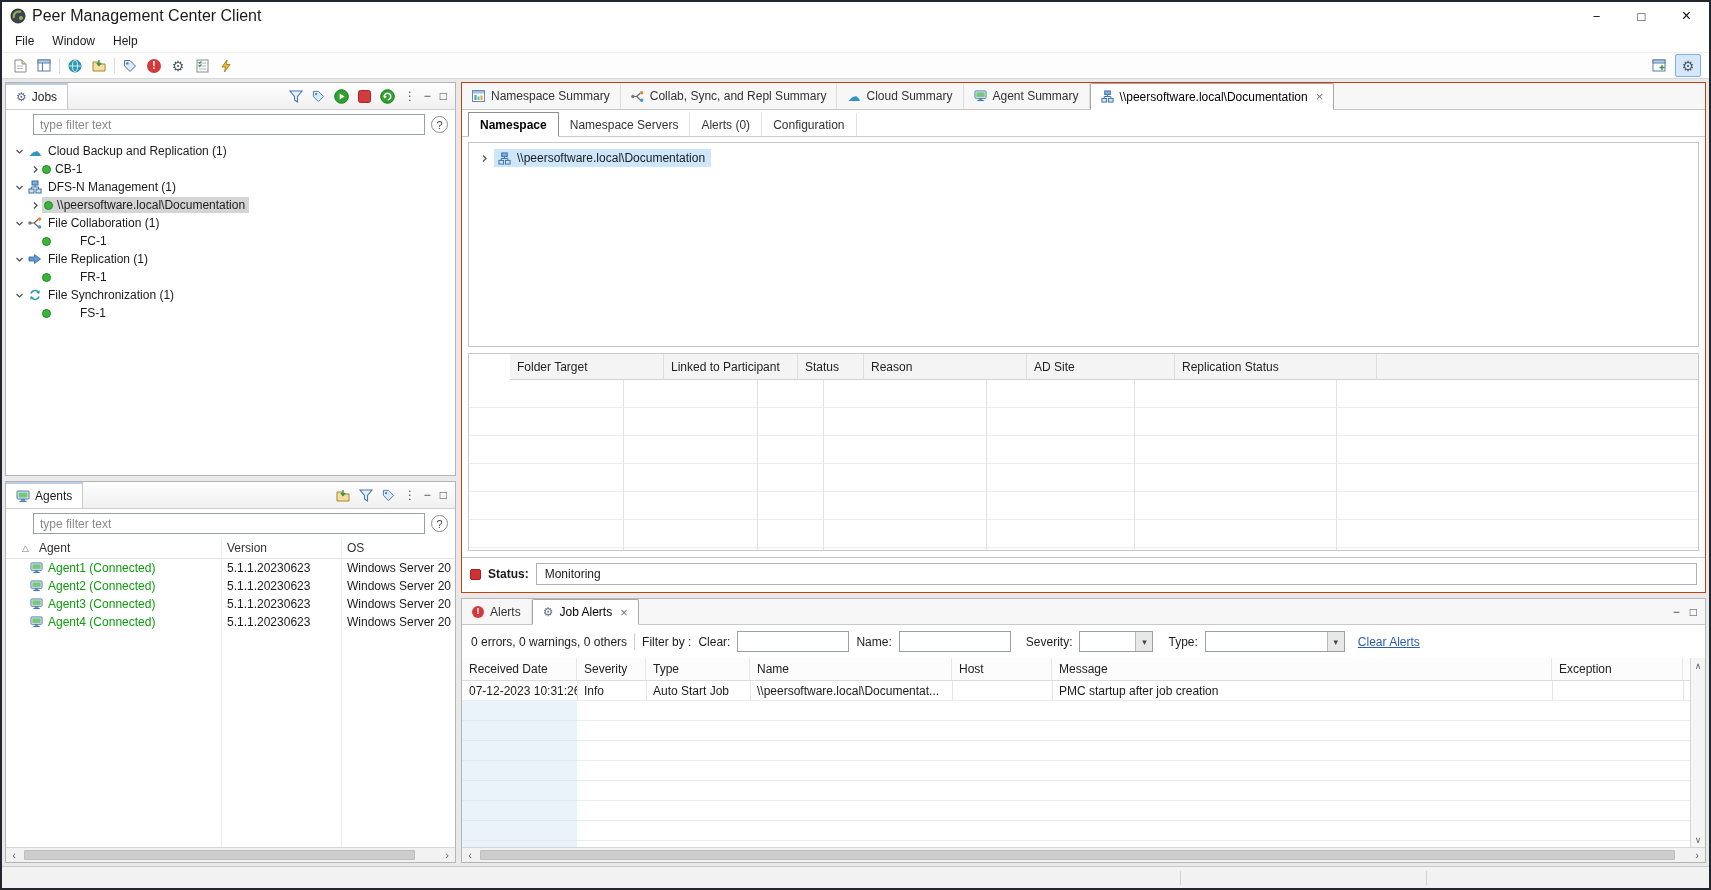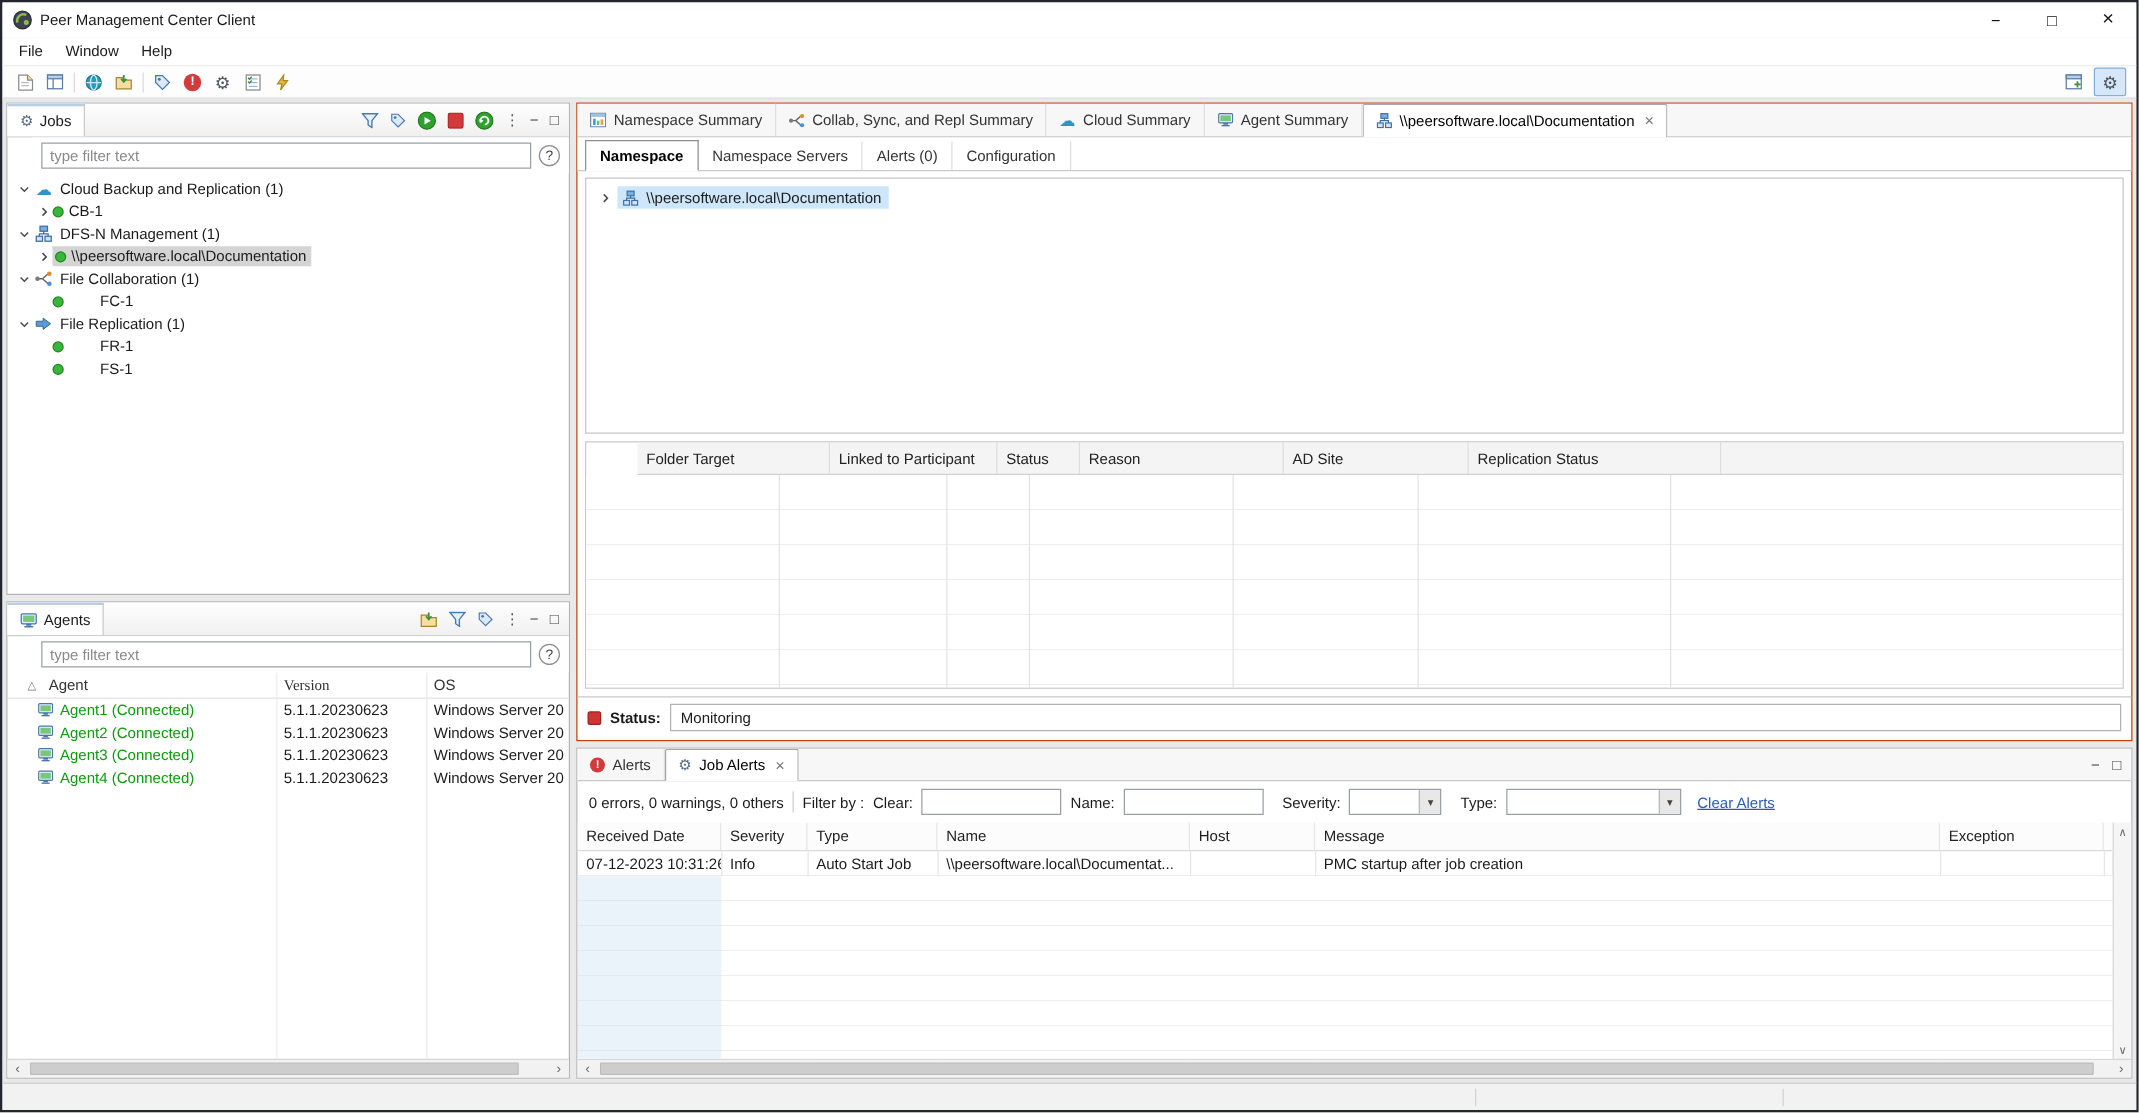--- a/index.html
+++ b/index.html
@@ -3,21 +3,21 @@
 <meta charset="utf-8">
 <style>
   * { box-sizing: border-box; margin: 0; padding: 0; }
   html,body { width:1711px; height:890px; overflow:hidden; }
   body { font-family:"Liberation Sans", sans-serif; font-size:12px; color:#1b1b1b; background:#fff; }
   .window { width:1711px; height:890px; border:2px solid #23262d; background:#ececec; display:flex; flex-direction:column; }
 
   
   .titlebar { height:28px; background:#fff; display:flex; align-items:center; padding-left:8px; flex:none; }
   .app-icon { width:16px; height:16px; margin-right:6px; flex:none; }
-  .title-text { font-size:12px; }
+  .title-text { font-size:16px; }
   .win-controls { margin-left:auto; display:flex; height:100%; }
   .win-btn { width:45px; display:flex; align-items:center; justify-content:center; font-size:13px; color:#111; }
   .win-btn.close { font-size:16px; }
 
   .menubar { height:22px; background:#fff; display:flex; align-items:center; padding-left:4px; flex:none; }
   .menu-item { padding:2px 9px; }
 
   .toolbar { height:27px; background:#fdfdfd; border-top:1px solid #eee; border-bottom:1px solid #d8d8d8; display:flex; align-items:center; padding:0 6px; flex:none; }
   .tb-ic { width:24px; height:22px; display:flex; align-items:center; justify-content:center; }
   .tb-sep { width:1px; height:16px; background:#dcdcdc; margin:0 3px; }
@@ -59,21 +59,21 @@
   .t-label { padding:1px 4px; }
   .sel-wrap { display:flex; align-items:center; }
   .sel-gray { background:#d4d4d4; }
   .sel-blue { background:#cde6f9; }
 
   
   .agents-table { flex:1; position:relative; overflow:hidden; }
   .ag-vline { position:absolute; top:0; bottom:0; width:1px; background:#ececec; }
   .ag-head { height:21px; display:flex; align-items:center; border-bottom:1px solid #e3e3e3; color:#333; }
   .ag-head .c1 { width:215px; padding-left:16px; display:flex; align-items:center; gap:10px; }
-  .ag-head .c2 { width:120px; padding-left:6px;font-family:Liberation Serif, serif; }
+  .ag-head .c2 { width:120px; padding-left:6px; }
   .ag-head .c3 { flex:1; padding-left:6px; }
   .sort-tri { font-size:9px; color:#777; }
   .ag-row { height:18px; display:flex; align-items:center; }
   .ag-row .c1 { width:215px; padding-left:24px; display:flex; align-items:center; gap:5px; overflow:hidden; }
   .ag-row .c2 { width:120px; padding-left:6px; }
   .ag-row .c3 { flex:1; padding-left:6px; overflow:hidden; white-space:nowrap; }
   .green-text { color:#0c9c0c; }
 
   
   .hscroll { height:15px; border-top:1px solid #d6d6d6; background:#f2f2f2; display:flex; align-items:stretch; flex:none; }
@@ -370,20 +370,36 @@
             <span class="cat-ic">
               <svg width="14" height="14" viewBox="0 0 14 14">
                   <path d="M1 5 H6.5 V2.5 L12.5 7 L6.5 11.5 V9 H1 Z" fill="#5b9bd5" stroke="#36648b" stroke-width="0.8"></path>
                 </svg>
             </span>
             <span class="t-label">File Replication (1)</span>
           </div>
           <div class="tree-row leaf">
             <span class="dot"></span>
             <span class="t-label">FR-1</span>
+          </div>
+          <div class="tree-row cat">
+            <span class="chev">
+                <svg width="9" height="9" viewBox="0 0 9 9">
+                  <path d="M1.5 3 L4.5 6 L7.5 3" fill="none" stroke="#4a4a4a" stroke-width="1.2"></path>
+                </svg>
+              </span>
+            <span class="cat-ic">
+              <svg width="14" height="14" viewBox="0 0 14 14">
+                  <path d="M3 5.5 A4.3 4.3 0 0 1 11 5.2" stroke="#2e9bb5" stroke-width="1.5" fill="none"></path>
+                  <path d="M11.8 2.2 L11.2 5.8 L8.2 4.6 Z" fill="#2e9bb5"></path>
+                  <path d="M11 8.5 A4.3 4.3 0 0 1 3 8.8" stroke="#2e9bb5" stroke-width="1.5" fill="none"></path>
+                  <path d="M2.2 11.8 L2.8 8.2 L5.8 9.4 Z" fill="#2e9bb5"></path>
+                </svg>
+            </span>
+            <span class="t-label">File Synchronization (1)</span>
           </div>
           <div class="tree-row leaf">
             <span class="dot"></span>
             <span class="t-label">FS-1</span>
           </div>
         </div>
       </div>
 
       <div style="height:5px; flex:none;"></div>
 

